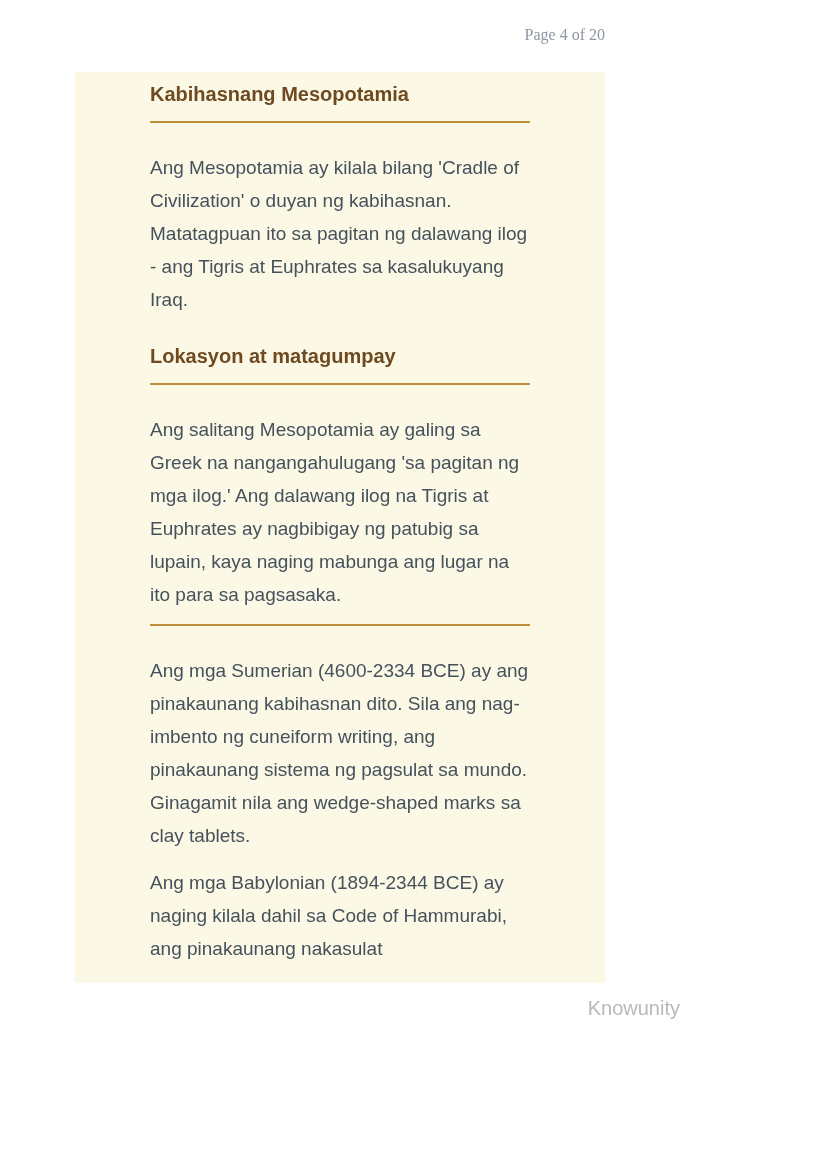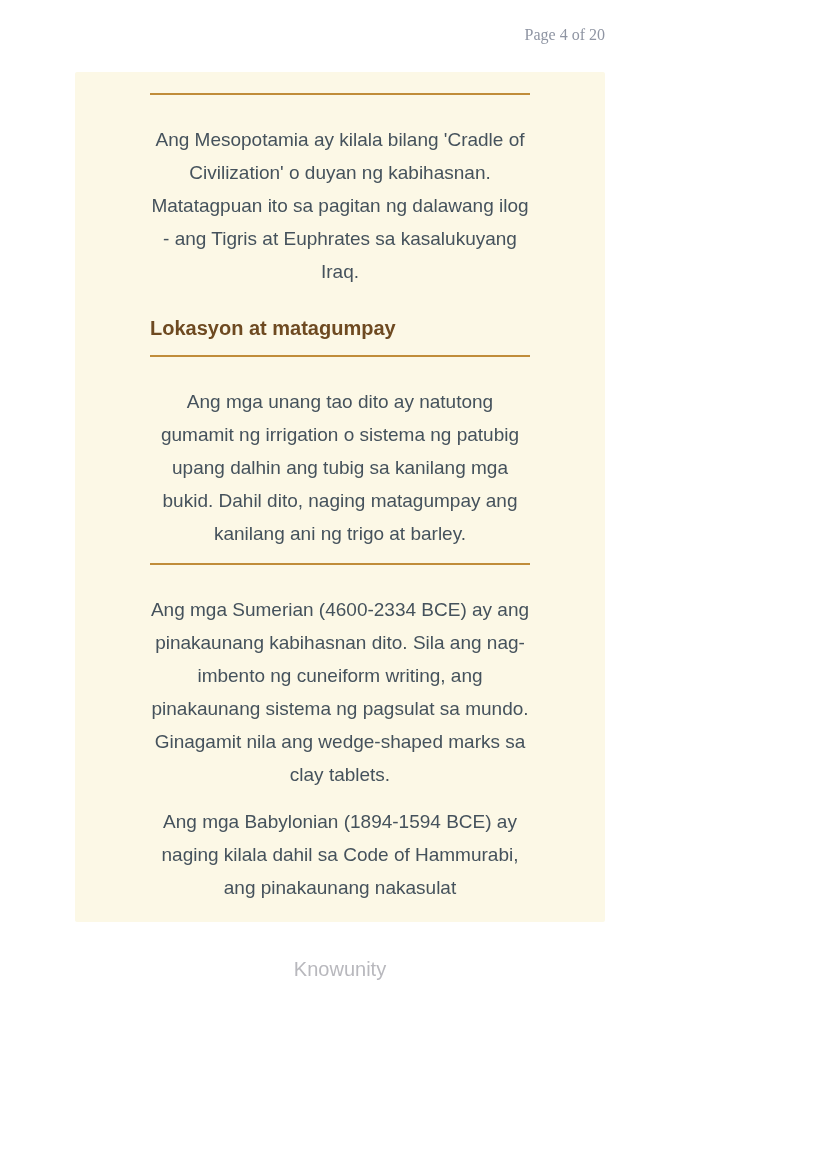--- a/index.html
+++ b/index.html
@@ -44,50 +44,50 @@
     height: 2px;
     background: #c08d3a;
     margin: 13px 0 0 0;
     border: none;
   }
   .card p {
     margin: 14px 0 0 0;
     font-size: 19px;
     line-height: 33px;
     color: #45525c;
-    text-align: center;
   }
   .card .rule + p {
     margin-top: 28px;
   }
   .page-footer {
-    margin-top: 34px;
-    text-align: center;
+    margin-top: 12px;
+    text-align: right;
     font-size: 20px;
     line-height: 26px;
     color: #b8b8bd;
   }
 </style>
 </head>
 <body>
 
 <div class="page">
 
   <div class="page-header">Page 4 of 20</div>
 
   <div class="card">
 
+    <h2 class="first">Kabihasnang Mesopotamia</h2>
     <div class="rule"></div>
     <p>Ang Mesopotamia ay kilala bilang 'Cradle of Civilization' o duyan ng kabihasnan. Matatagpuan ito sa pagitan ng dalawang ilog - ang Tigris at Euphrates sa kasalukuyang Iraq.</p>
 
     <h2>Lokasyon at matagumpay</h2>
     <div class="rule"></div>
-    <p>Ang mga unang tao dito ay natutong gumamit ng irrigation o sistema ng patubig upang dalhin ang tubig sa kanilang mga bukid. Dahil dito, naging matagumpay ang kanilang ani ng trigo at barley.</p>
+    <p>Ang salitang Mesopotamia ay galing sa Greek na nangangahulugang 'sa pagitan ng mga ilog.' Ang dalawang ilog na Tigris at Euphrates ay nagbibigay ng patubig sa lupain, kaya naging mabunga ang lugar na ito para sa pagsasaka.</p>
 
     <div class="rule"></div>
     <p>Ang mga Sumerian (4600-2334 BCE) ay ang pinakaunang kabihasnan dito. Sila ang nag-imbento ng cuneiform writing, ang pinakaunang sistema ng pagsulat sa mundo. Ginagamit nila ang wedge-shaped marks sa clay tablets.</p>
-    <p>Ang mga Babylonian (1894-1594 BCE) ay naging kilala dahil sa Code of Hammurabi, ang pinakaunang nakasulat</p>
+    <p>Ang mga Babylonian (1894-2344 BCE) ay naging kilala dahil sa Code of Hammurabi, ang pinakaunang nakasulat</p>
 
   </div>
 
   <div class="page-footer">Knowunity</div>
 
 </div>
 
 </body></html>

